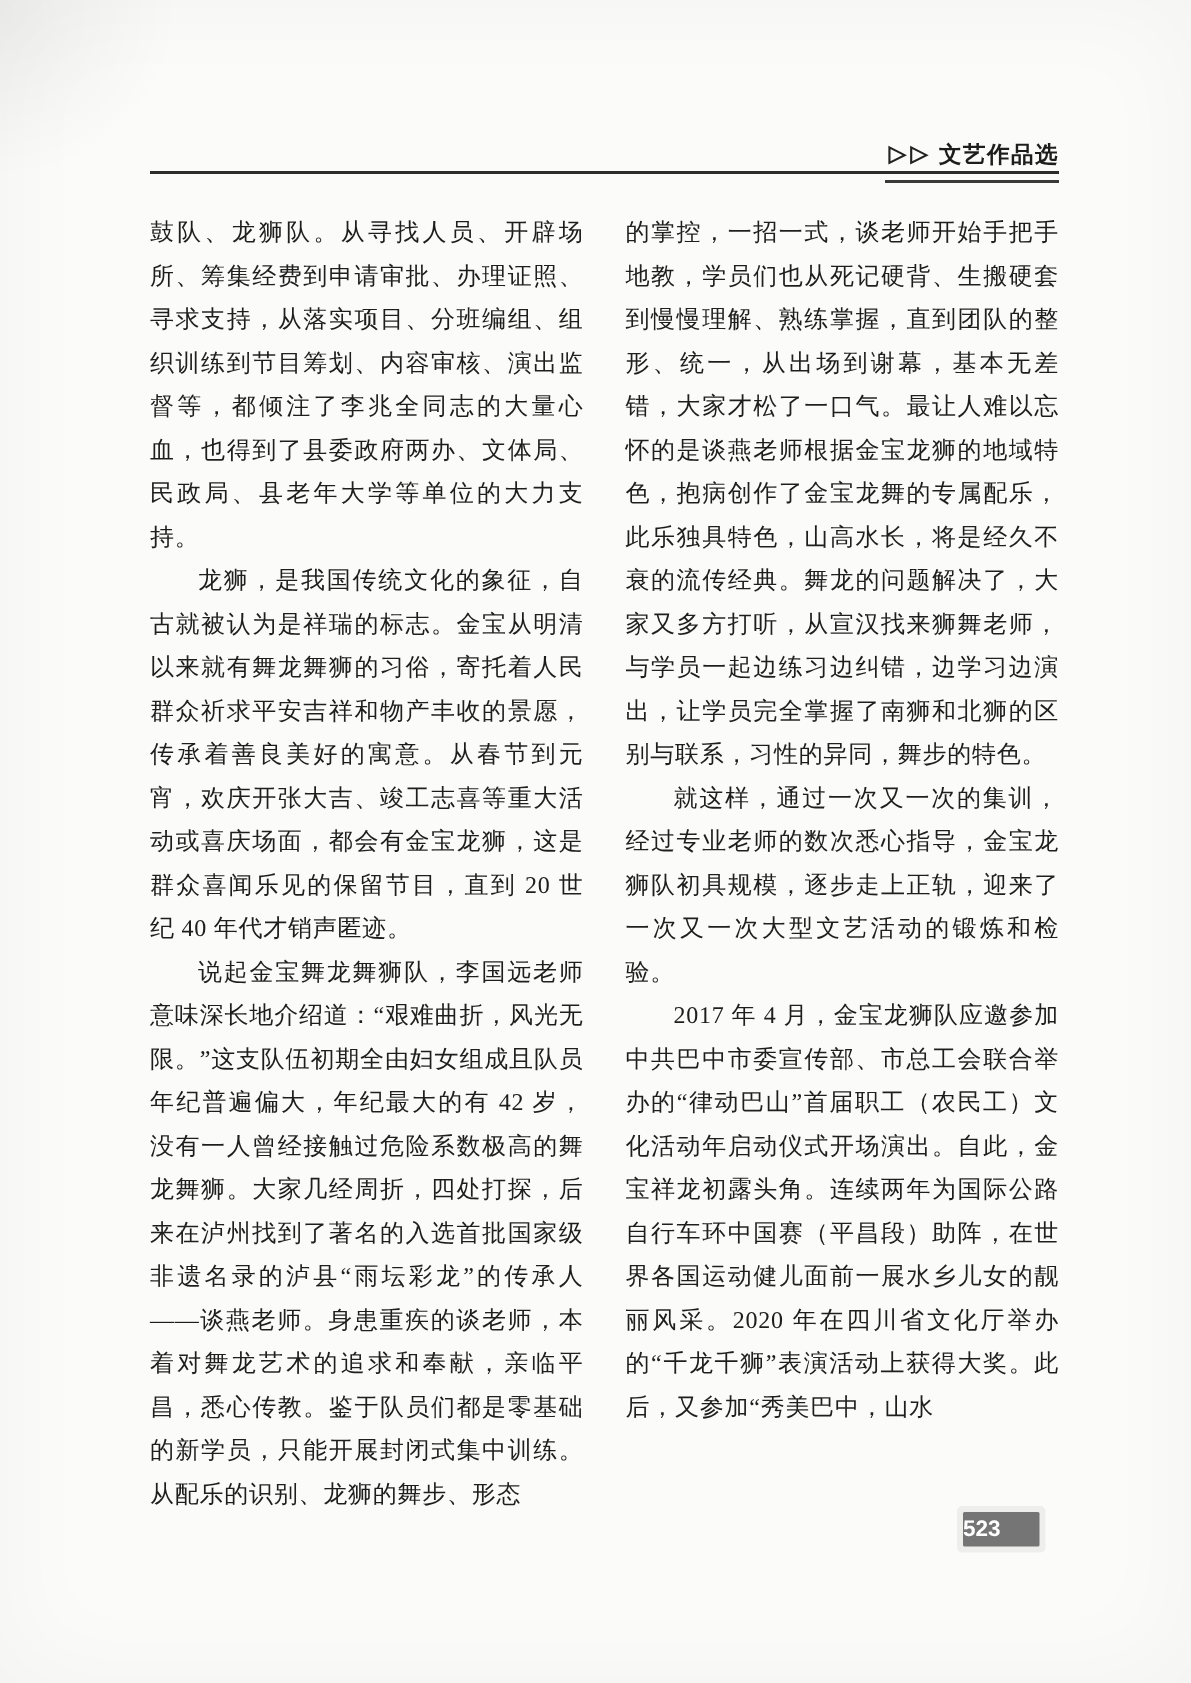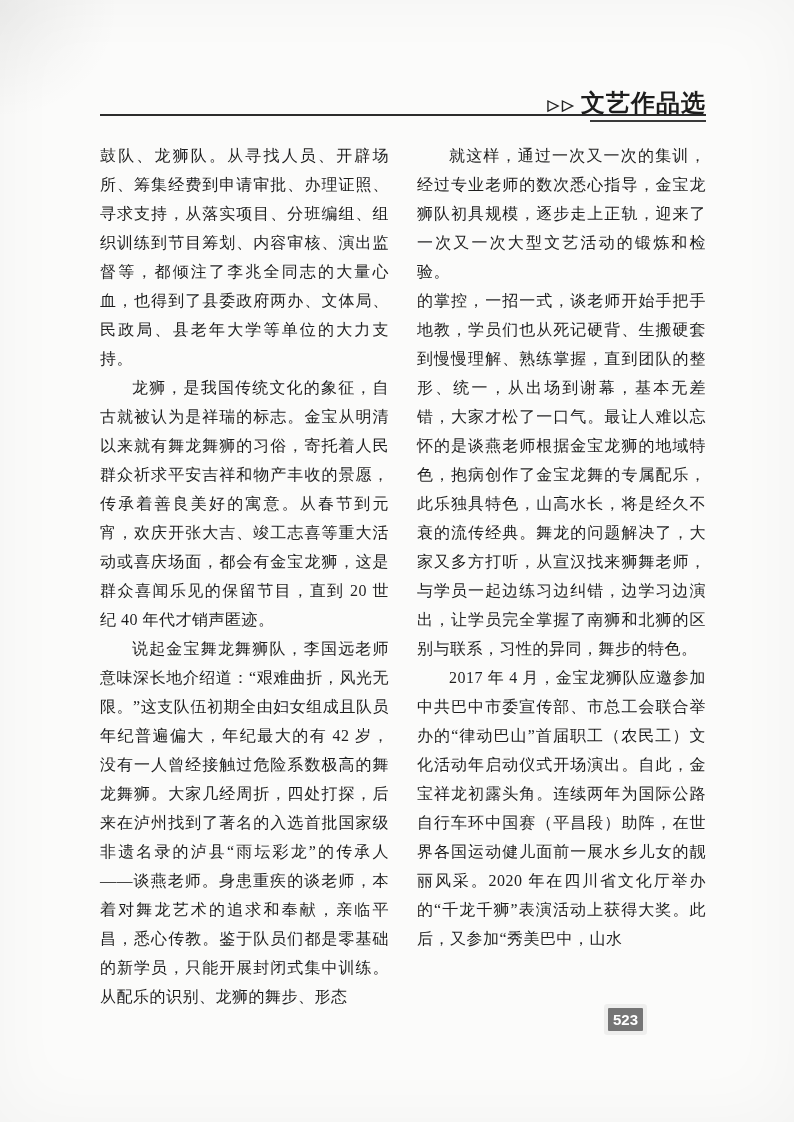--- a/index.html
+++ b/index.html
@@ -36,21 +36,21 @@
     white-space: nowrap;
     line-height: 22px;
   }
   .header .marker {
     font-size: 15px;
     letter-spacing: 3px;
     vertical-align: 1px;
     color: #222;
   }
   .header .title {
-    font-size: 24px;
+    font-size: 15px;
     letter-spacing: 1px;
   }
   .rule {
     position: absolute;
     left: 100px;
     top: 114px;
     width: 606px;
     height: 2px;
     background: #2c2c2c;
   }
@@ -80,31 +80,30 @@
     color: #1e1e1e;
     text-align: justify;
     text-justify: inter-ideograph;
     letter-spacing: 0.5px;
   }
   .column p.indent {
     text-indent: 2em;
   }
   .page-number {
     position: absolute;
-    left: 608px;
+    left: 642px;
     top: 1008px;
-    width: 35px;
+    width: 51px;
     height: 23px;
     background: #757575;
     color: #ffffff;
     font-family: "Liberation Sans", sans-serif;
     font-weight: bold;
     font-size: 15px;
     line-height: 23px;
-    text-align: center;
     border-radius: 1px;
     box-shadow: 0 0 0 4px rgba(0,0,0,0.05);
   }
 </style>
 </head>
 <body>
 
 <div class="page">
   <div class="corner-smudge"></div>
 
@@ -115,20 +114,20 @@
   <div class="rule"></div>
   <div class="title-underline"></div>
 
   <div class="columns">
     <div class="column" id="left-column">
         <p class="para">鼓队、龙狮队。从寻找人员、开辟场所、筹集经费到申请审批、办理证照、寻求支持，从落实项目、分班编组、组织训练到节目筹划、内容审核、演出监督等，都倾注了李兆全同志的大量心血，也得到了县委政府两办、文体局、民政局、县老年大学等单位的大力支持。</p>
         <p class="para indent">龙狮，是我国传统文化的象征，自古就被认为是祥瑞的标志。金宝从明清以来就有舞龙舞狮的习俗，寄托着人民群众祈求平安吉祥和物产丰收的景愿，传承着善良美好的寓意。从春节到元宵，欢庆开张大吉、竣工志喜等重大活动或喜庆场面，都会有金宝龙狮，这是群众喜闻乐见的保留节目，直到 20 世纪 40 年代才销声匿迹。</p>
         <p class="para indent">说起金宝舞龙舞狮队，李国远老师意味深长地介绍道：“艰难曲折，风光无限。”这支队伍初期全由妇女组成且队员年纪普遍偏大，年纪最大的有 42 岁，没有一人曾经接触过危险系数极高的舞龙舞狮。大家几经周折，四处打探，后来在泸州找到了著名的入选首批国家级非遗名录的泸县“雨坛彩龙”的传承人——谈燕老师。身患重疾的谈老师，本着对舞龙艺术的追求和奉献，亲临平昌，悉心传教。鉴于队员们都是零基础的新学员，只能开展封闭式集中训练。从配乐的识别、龙狮的舞步、形态</p>
       </div>
     <div class="column" id="right-column">
+        <p class="para">的掌控，一招一式，谈老师开始手把手地教，学员们也从死记硬背、生搬硬套到慢慢理解、熟练掌握，直到团队的整形、统一，从出场到谢幕，基本无差错，大家才松了一口气。最让人难以忘怀的是谈燕老师根据金宝龙狮的地域特色，抱病创作了金宝龙舞的专属配乐，此乐独具特色，山高水长，将是经久不衰的流传经典。舞龙的问题解决了，大家又多方打听，从宣汉找来狮舞老师，与学员一起边练习边纠错，边学习边演出，让学员完全掌握了南狮和北狮的区别与联系，习性的异同，舞步的特色。</p>
         <p class="para indent">就这样，通过一次又一次的集训，经过专业老师的数次悉心指导，金宝龙狮队初具规模，逐步走上正轨，迎来了一次又一次大型文艺活动的锻炼和检验。</p>
-        <p class="para">的掌控，一招一式，谈老师开始手把手地教，学员们也从死记硬背、生搬硬套到慢慢理解、熟练掌握，直到团队的整形、统一，从出场到谢幕，基本无差错，大家才松了一口气。最让人难以忘怀的是谈燕老师根据金宝龙狮的地域特色，抱病创作了金宝龙舞的专属配乐，此乐独具特色，山高水长，将是经久不衰的流传经典。舞龙的问题解决了，大家又多方打听，从宣汉找来狮舞老师，与学员一起边练习边纠错，边学习边演出，让学员完全掌握了南狮和北狮的区别与联系，习性的异同，舞步的特色。</p>
         <p class="para indent">2017 年 4 月，金宝龙狮队应邀参加中共巴中市委宣传部、市总工会联合举办的“律动巴山”首届职工（农民工）文化活动年启动仪式开场演出。自此，金宝祥龙初露头角。连续两年为国际公路自行车环中国赛（平昌段）助阵，在世界各国运动健儿面前一展水乡儿女的靓丽风采。2020 年在四川省文化厅举办的“千龙千狮”表演活动上获得大奖。此后，又参加“秀美巴中，山水</p>
       </div>
   </div>
 
   <div class="page-number">523</div>
 </div>
 
 </body></html>

